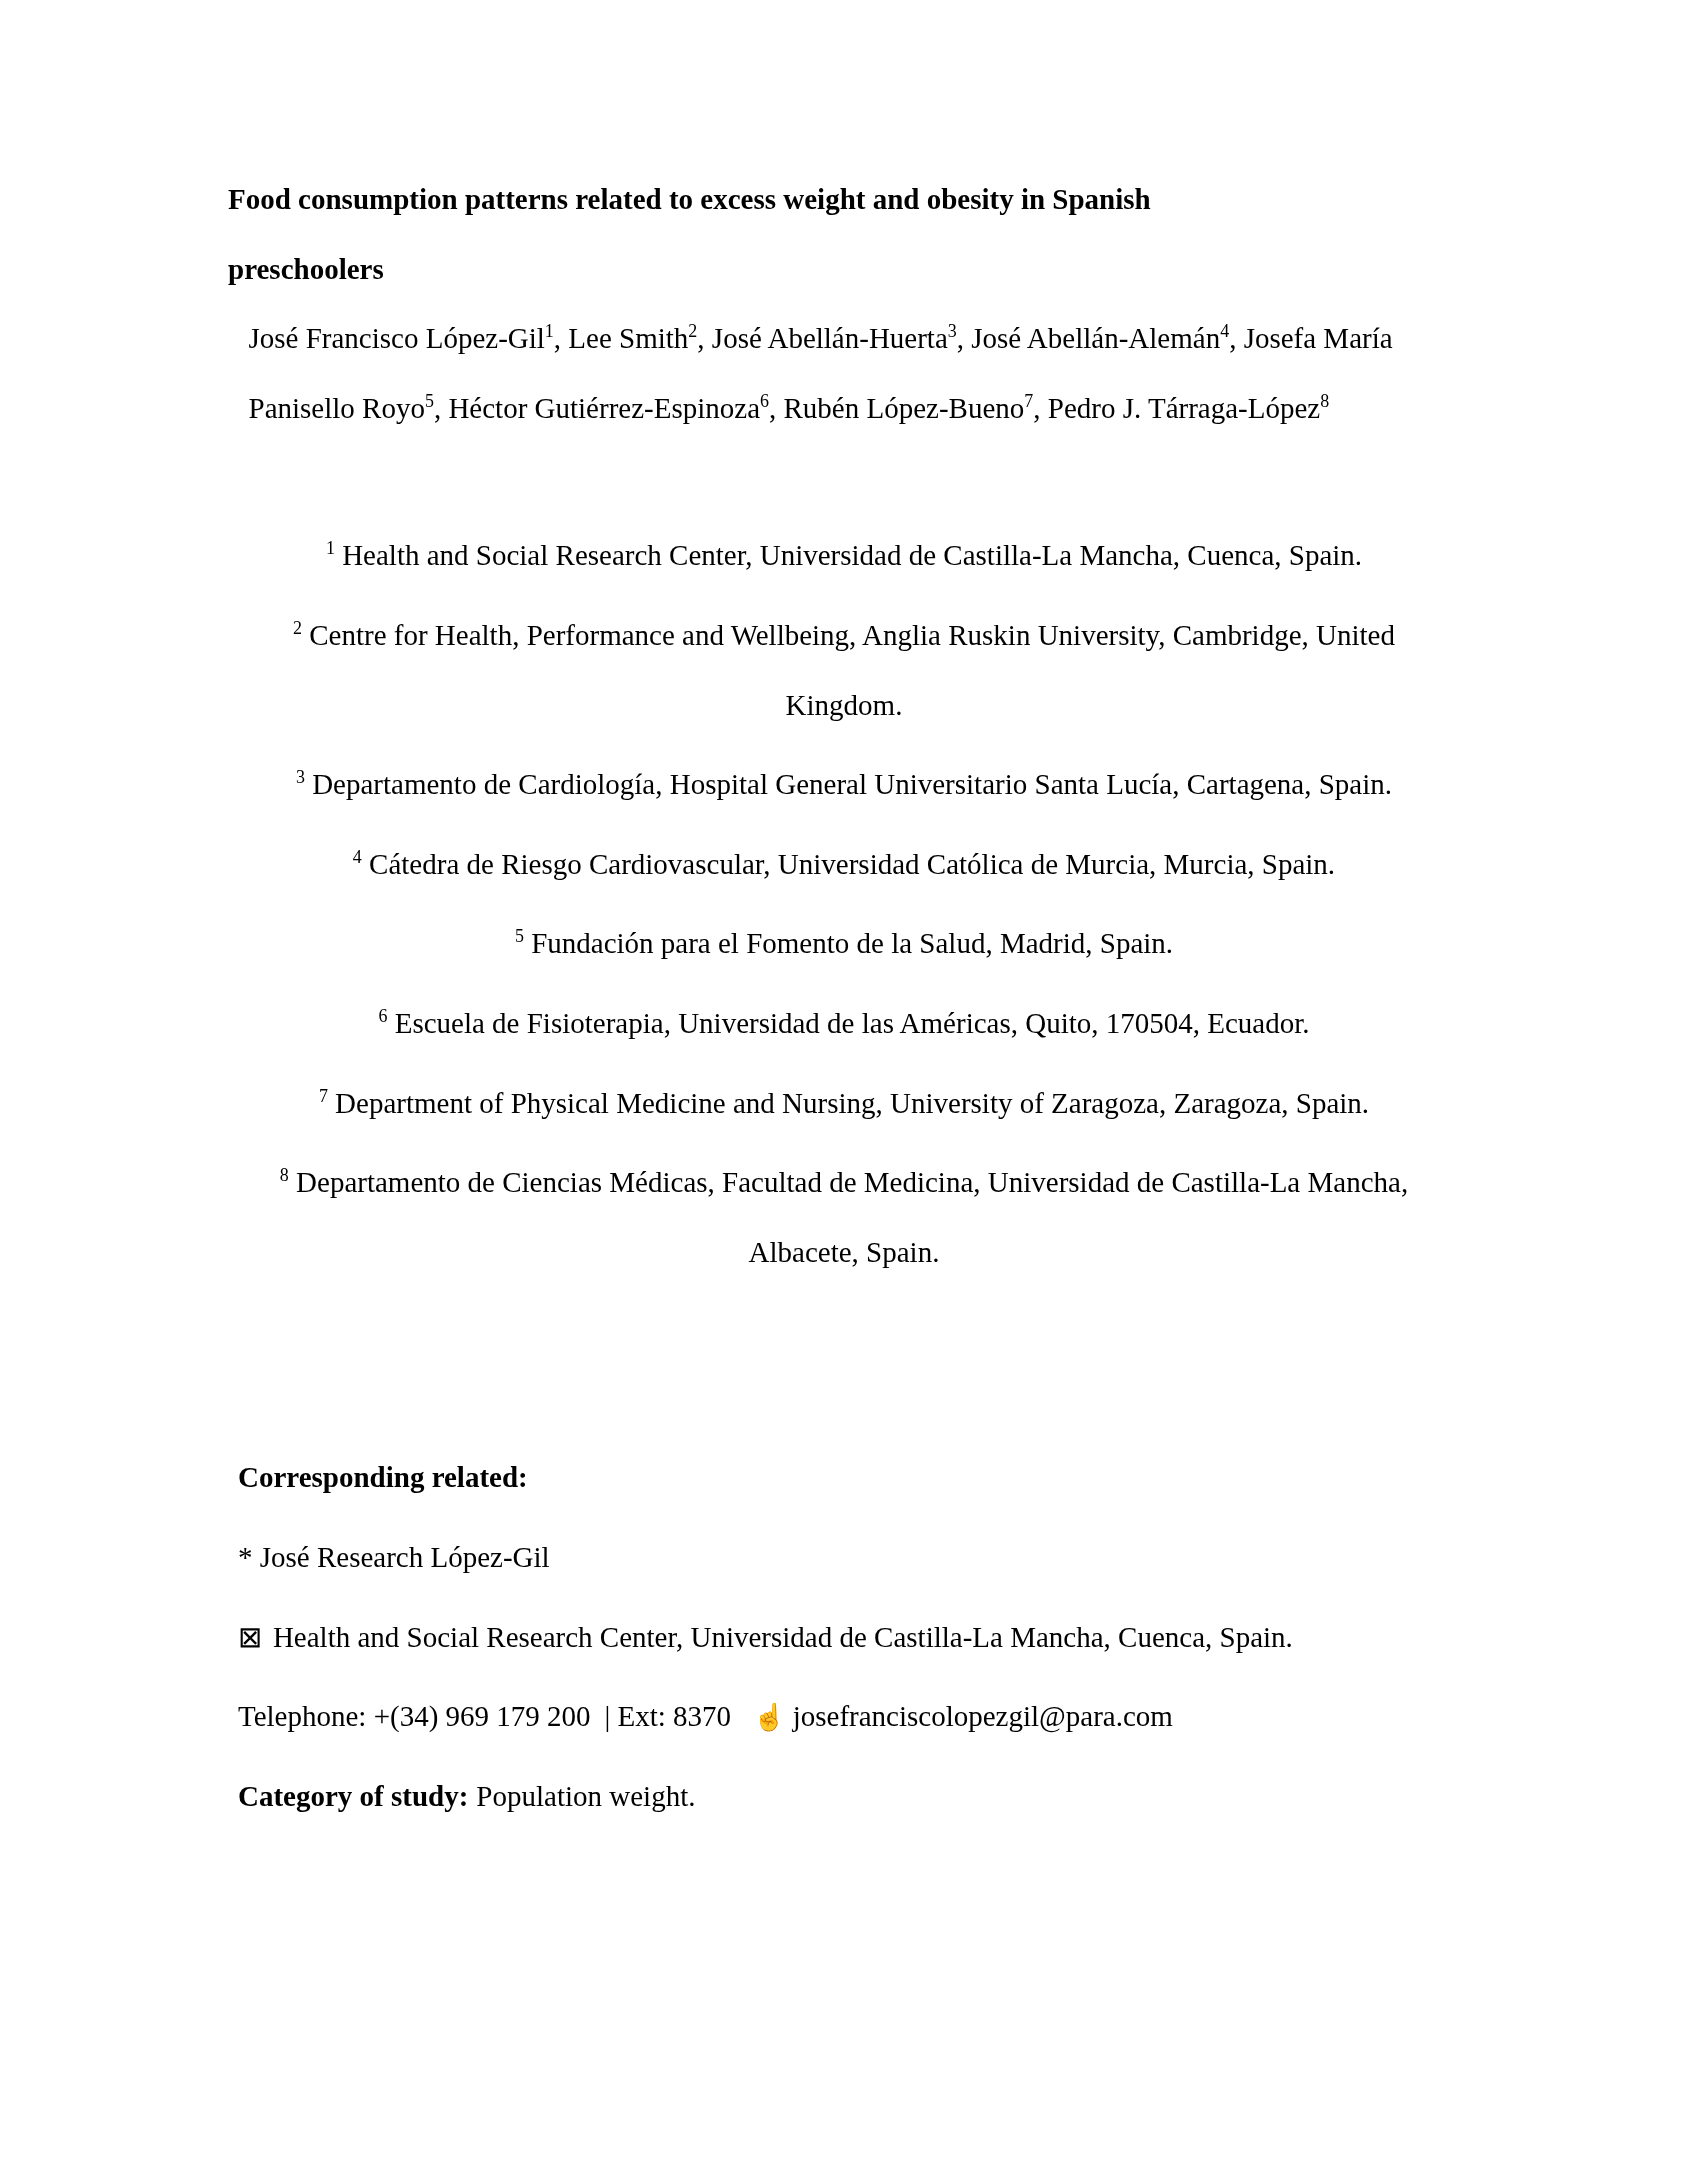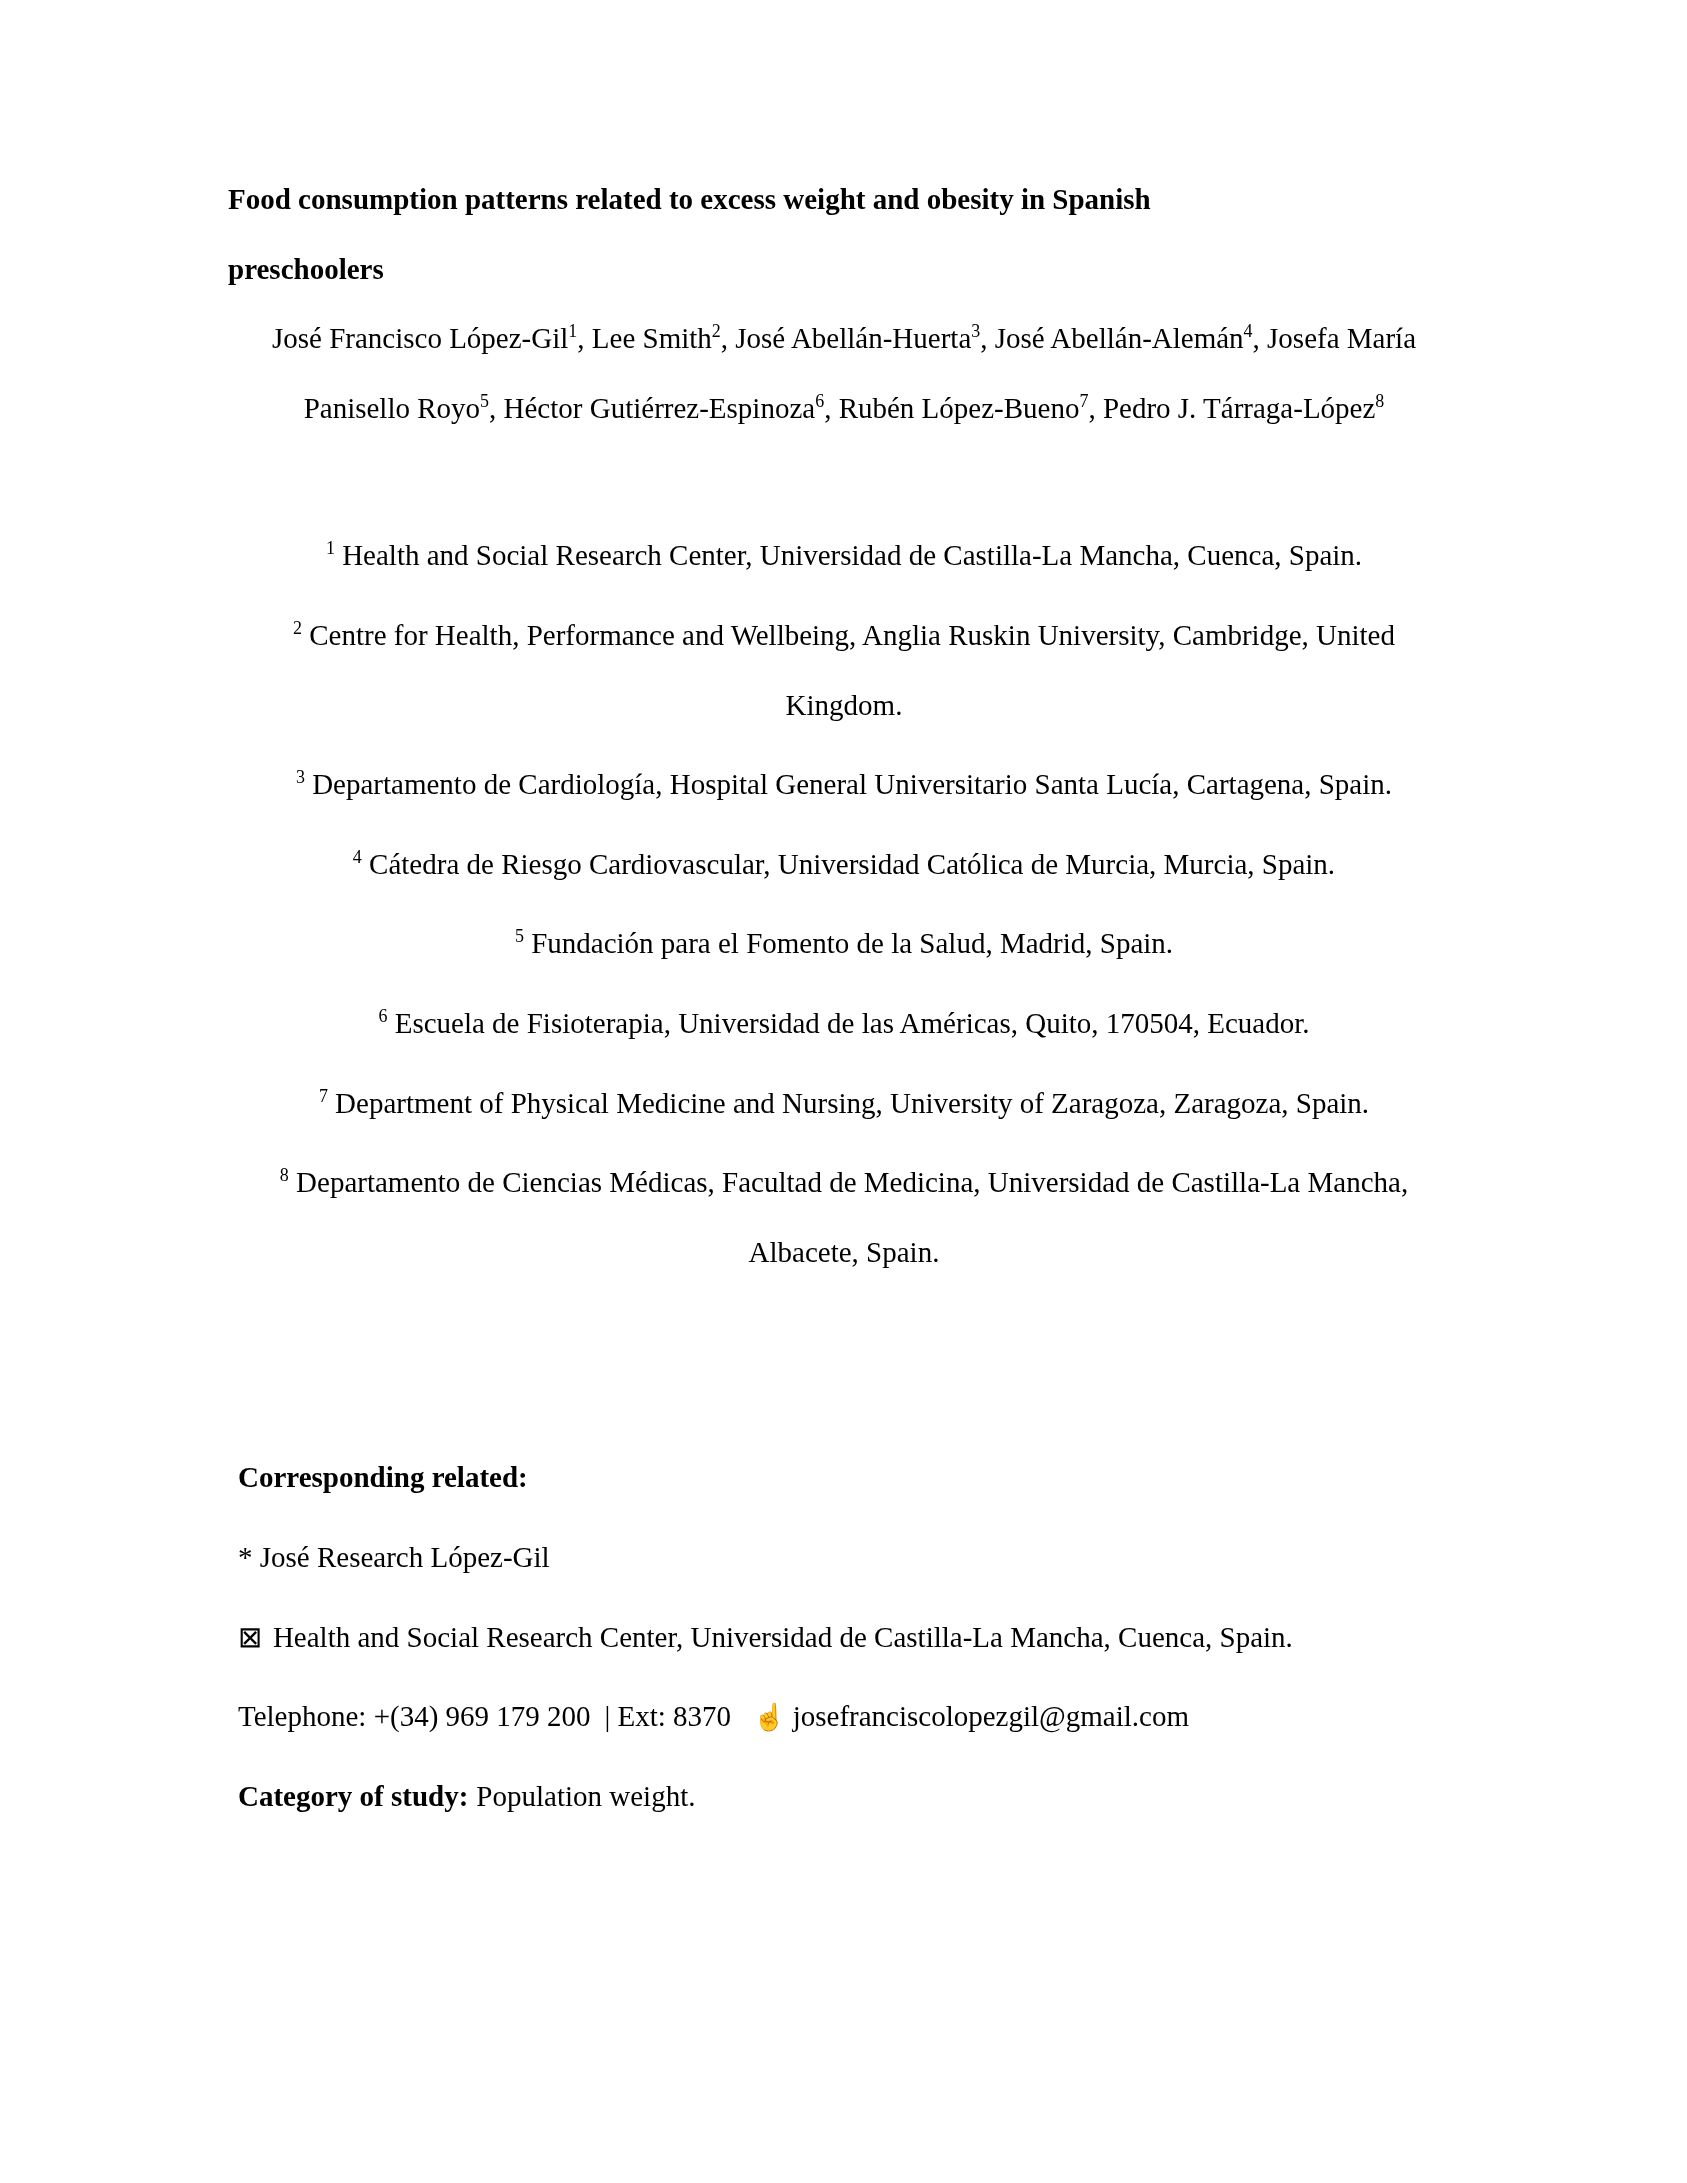--- a/index.html
+++ b/index.html
@@ -20,21 +20,20 @@
     padding: 165px 228px 0 228px;
   }
   p { margin: 10px; }
   .bold { font-weight: bold; }
   .center { text-align: center; }
   .title {
     font-weight: bold;
     text-align: left;
   }
   .authors {
-    text-align: center;
     max-width: 1191px;
     margin: 0 auto;
   }
   sup {
     font-size: 0.62em;
     line-height: 0;
     vertical-align: super;
   }
   .blank { height: 68px; }
   .icon { margin-right: 10.6px; }
@@ -75,21 +74,21 @@
   <p>* José Research López-Gil</p>
 
   <p>
     <span class="icon">⊠</span><span>Health and Social Research Center, Universidad de Castilla-La Mancha, Cuenca, Spain.</span>
   </p>
 
   <p>
     <span>Telephone: +(34) 969 179 200</span>
     <span class="sep">| Ext: 8370</span>
     <span class="hand">☝</span>
-    <span>josefranciscolopezgil@gmail.com</span>
+    <span>josefranciscolopezgil@para.com</span>
   </p>
 
   <p>
     <strong class="label">Category of study:</strong><span>Population weight.</span>
   </p>
 
 </div>
 
 
 </body></html>

